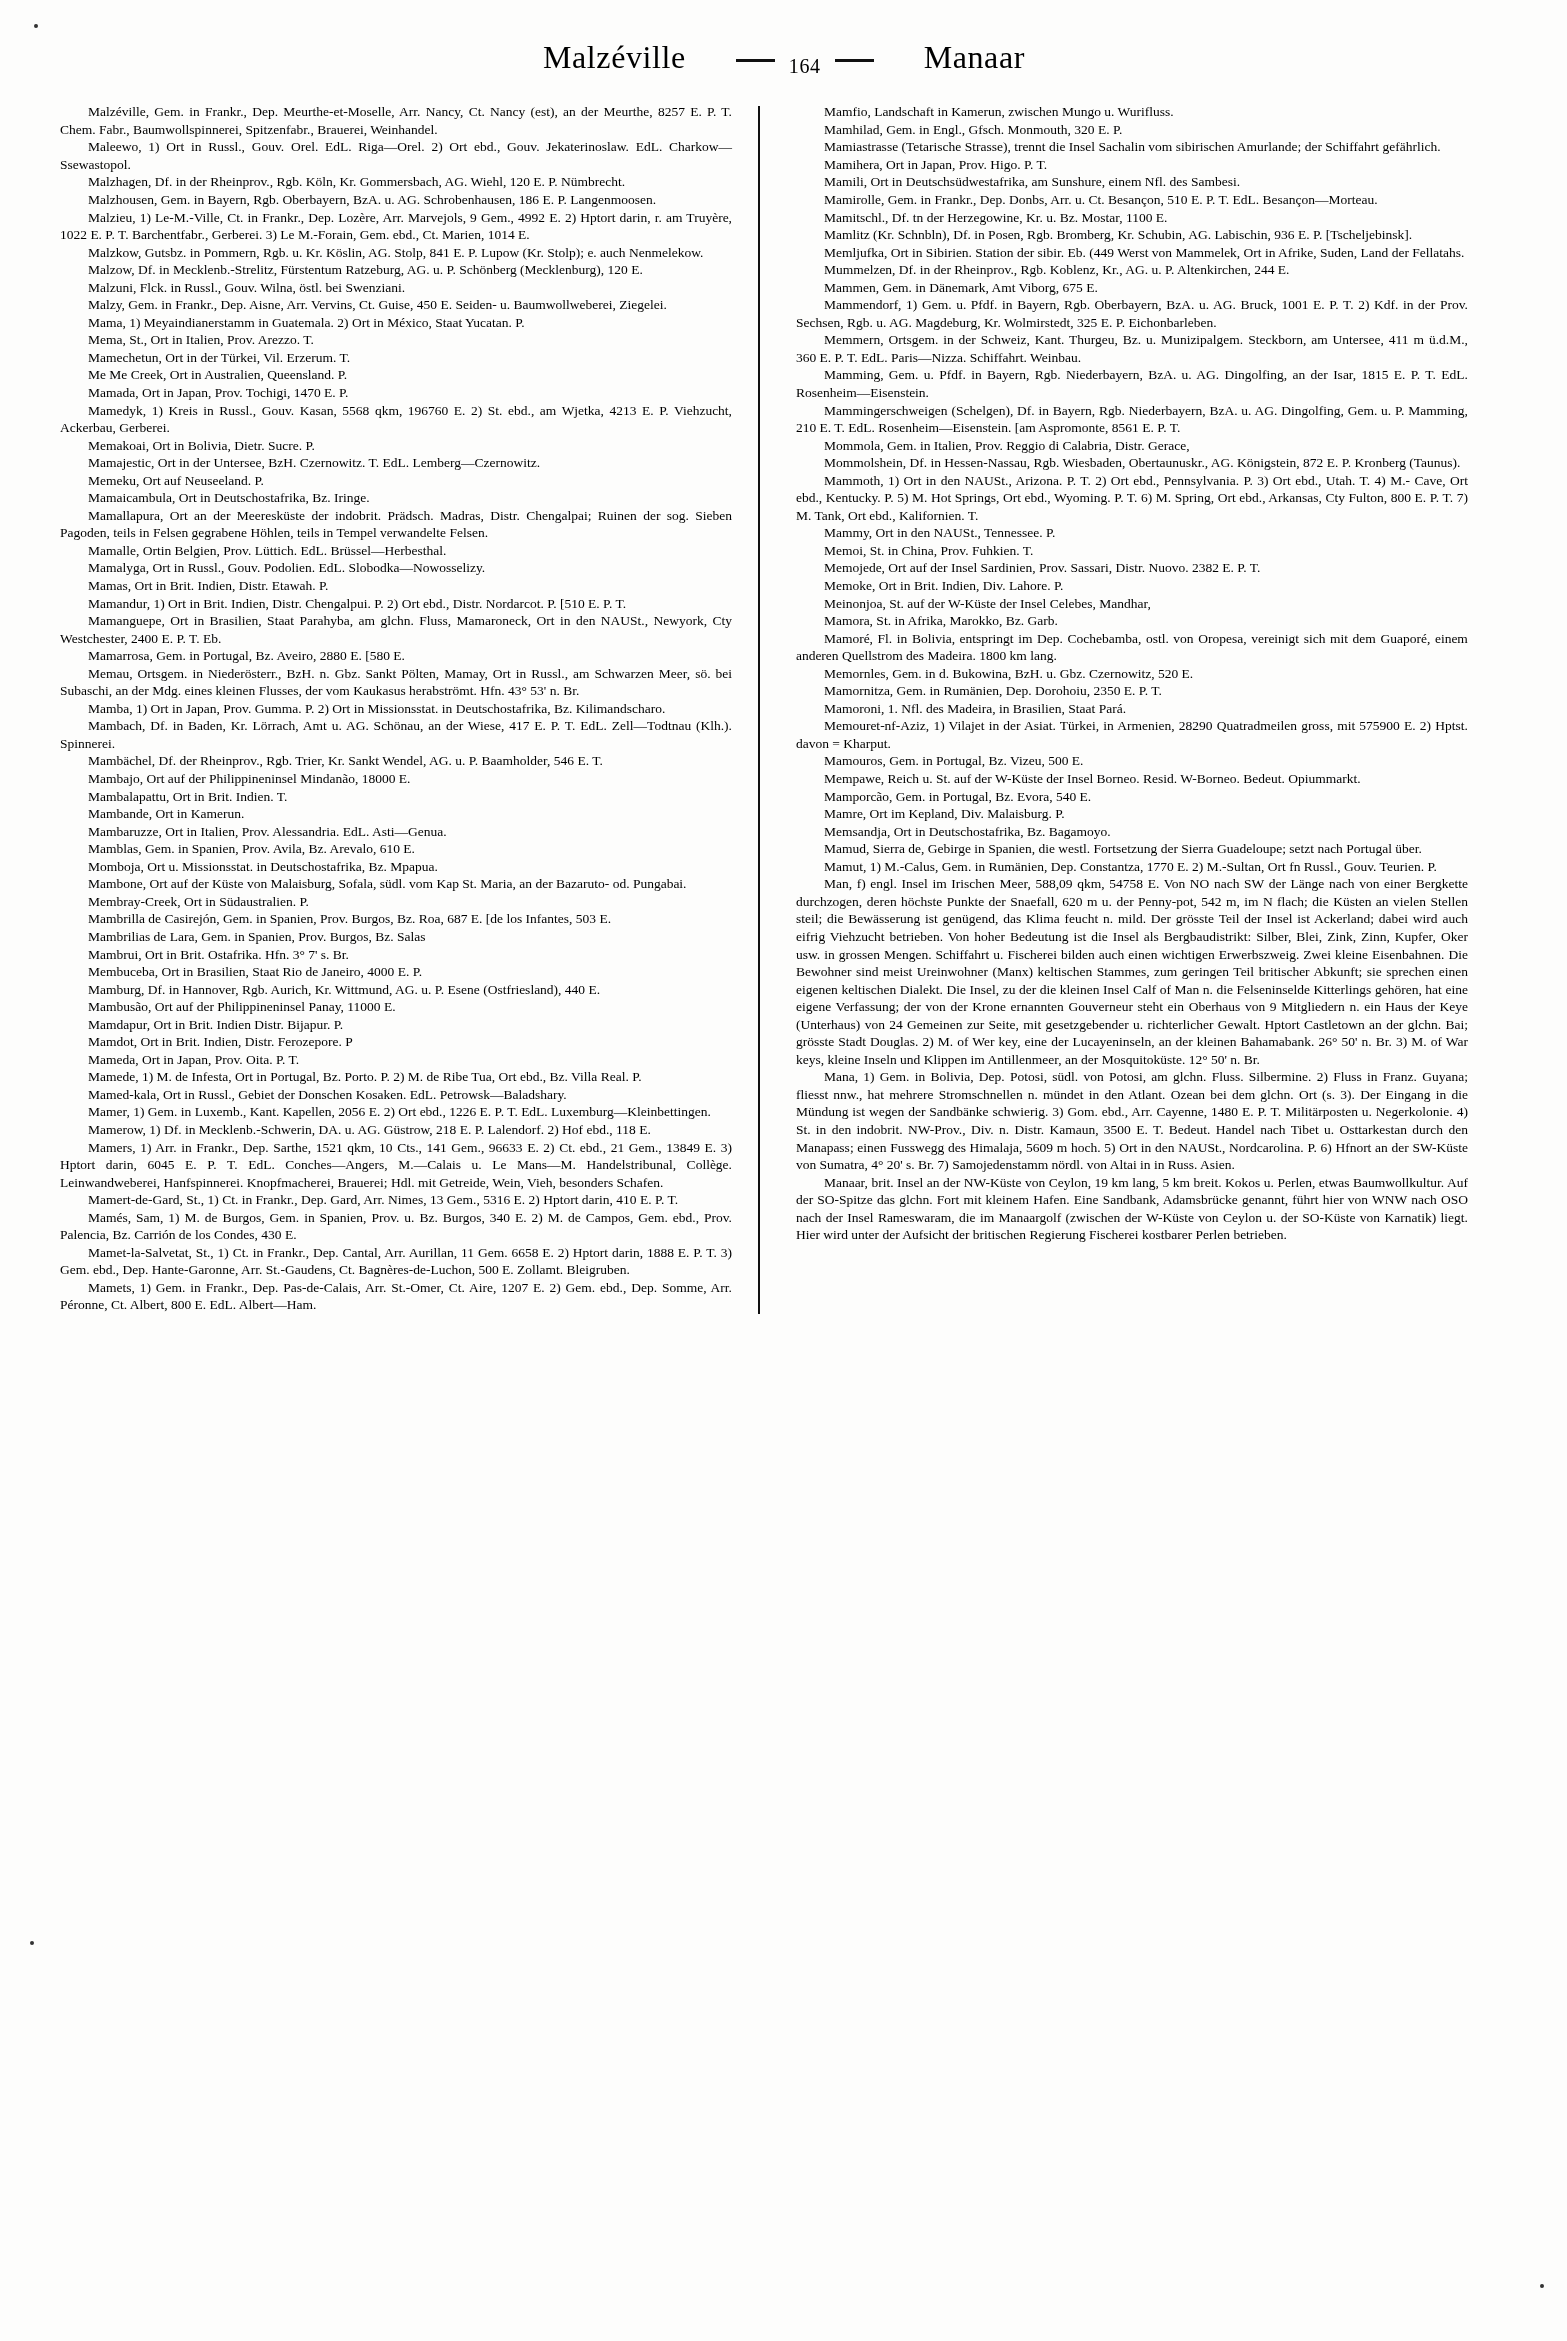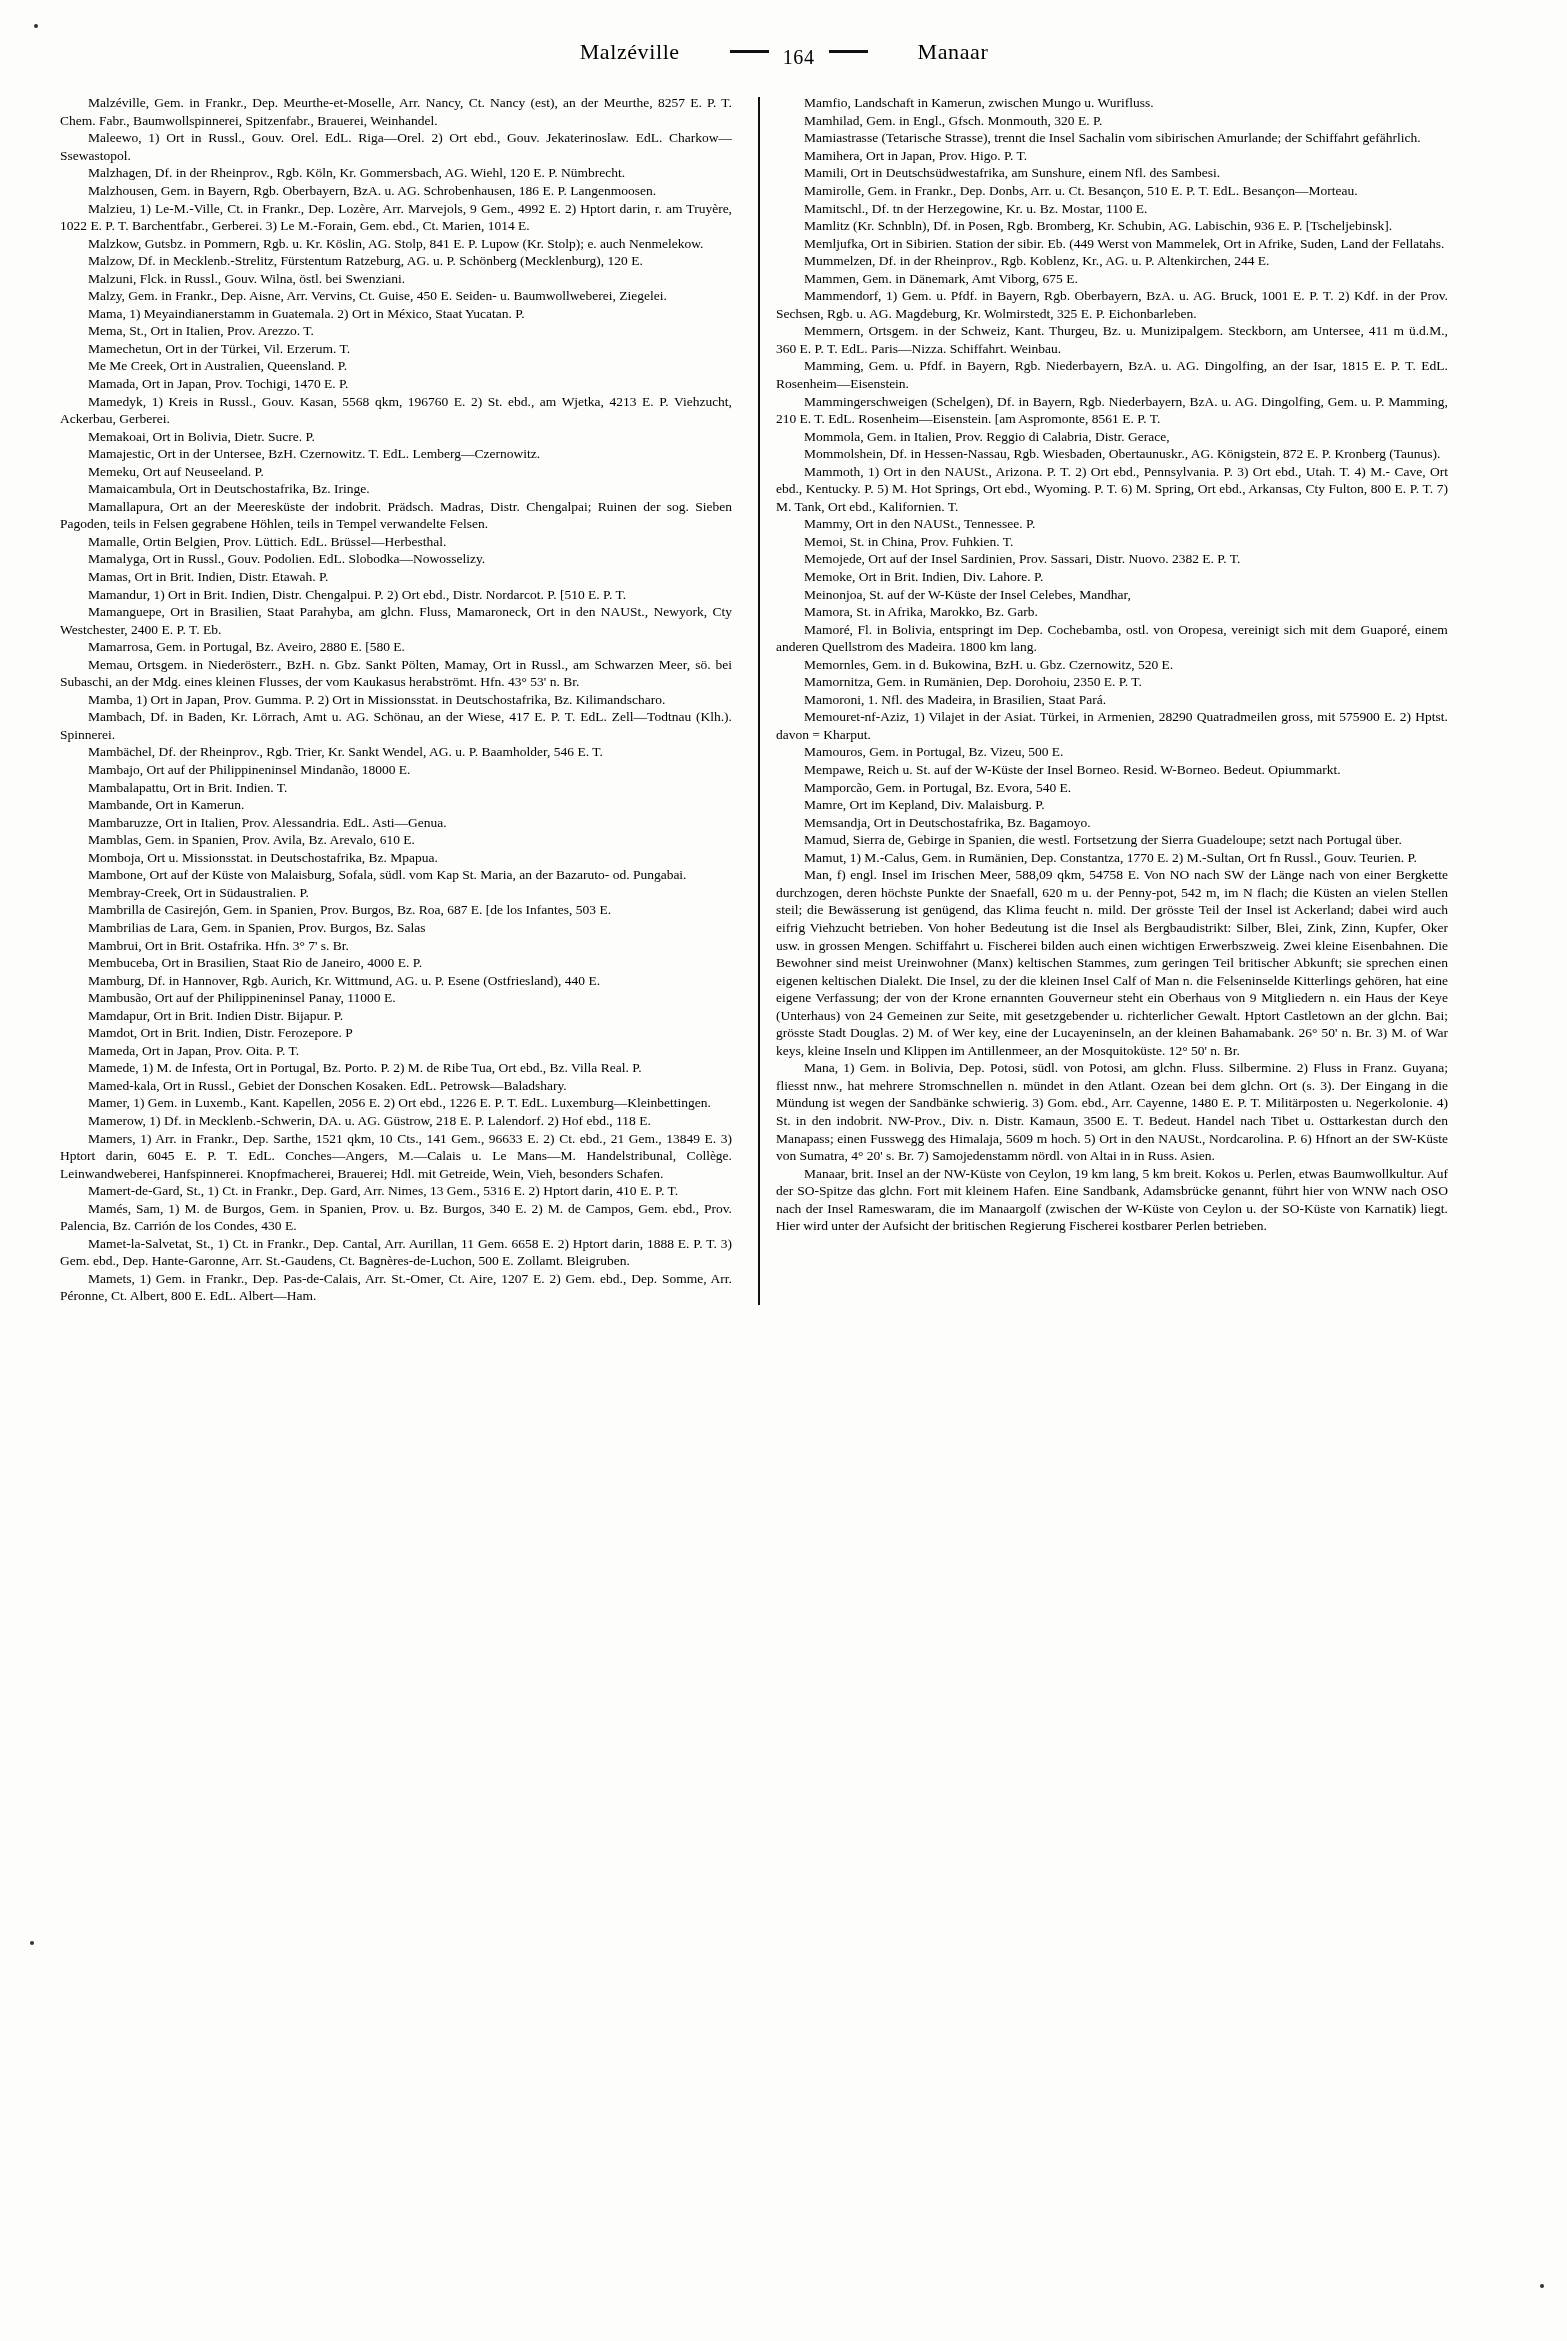--- a/index.html
+++ b/index.html
@@ -26,21 +26,21 @@
     display: flex;
     align-items: baseline;
     justify-content: center;
     gap: 50px;
     padding-top: 39px;
     font-size: 29px;
     letter-spacing: 0.6px;
   }
   .header .hw {
     font-family: "Liberation Serif", serif;
-    font-size: 22px;
+    font-size: 32px;
   }
   .header .folio-wrap {
     display: flex;
     align-items: center;
     gap: 14px;
     font-size: 20px;
   }
   .header .rule {
     display: inline-block;
     width: 39px;
@@ -56,21 +56,21 @@
     position: relative;
   }
   .col {
     width: 672px;
     font-size: 13.5px;
     line-height: 1.30;
     text-align: justify;
     hyphens: none;
   }
   .col.left { padding-right: 26px; }
-  .col.right { padding-left: 16px; }
+  .col.right { padding-left: 36px; }
   .divider {
     width: 1.9px;
     background: #111;
     margin: 2.5px 0 0 0;
     align-self: stretch;
     flex: 0 0 1.9px;
   }
   .entry {
     margin: 0;
     text-indent: 28px;

